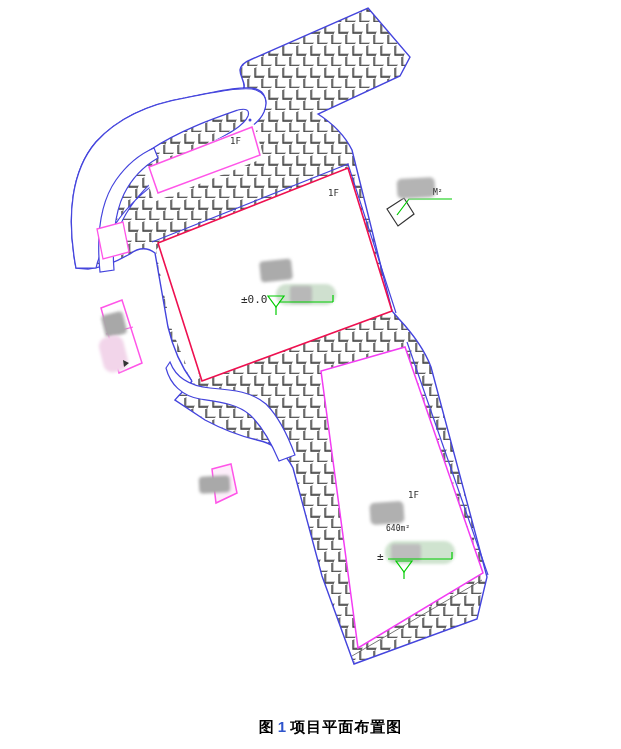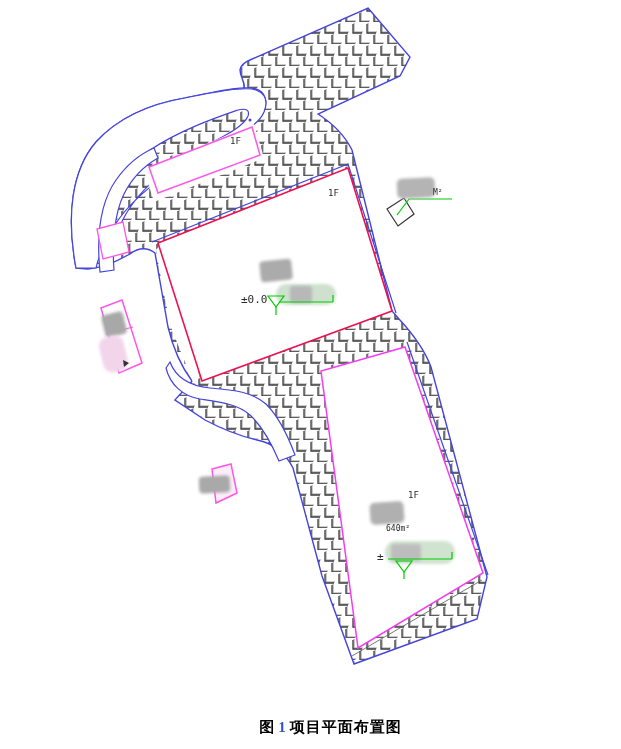--- a/index.html
+++ b/index.html
@@ -4,21 +4,21 @@
 <style>
   html,body{margin:0;padding:0;background:#ffffff;}
   body{
     width:621px;height:749px;position:relative;overflow:hidden;
     font-family:"DejaVu Sans",sans-serif;
   }
   #drawing{position:absolute;left:0;top:0;}
   .cadtext{font-family:"DejaVu Sans Mono",monospace;fill:#2a2a2a;}
   #caption{
     position:absolute;left:0;right:0;top:718px;text-align:center;
-    font-family:Liberation Serif, serif;font-weight:bold;font-size:15px;
+    font-family:Liberation Sans, sans-serif;font-weight:bold;font-size:15px;
     color:#000;letter-spacing:1px;padding-left:40px;
   }
   #caption .figno{color:#2f55cc;padding:0 3px;}
 </style>
 </head>
 <body>
 
 <svg id="drawing" width="621" height="715" viewBox="0 0 621 715">
   <defs>
     <g id="Lglyph">

